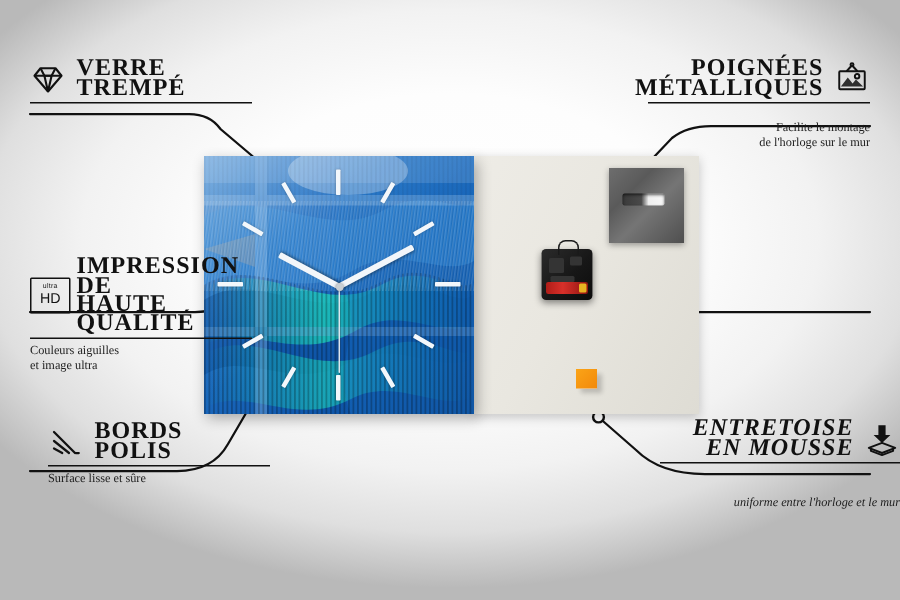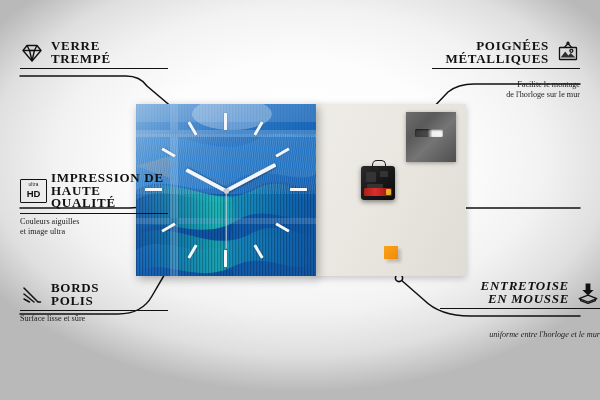--- a/index.html
+++ b/index.html
@@ -13,42 +13,42 @@
     background:
       radial-gradient(ellipse 62% 58% at 50% 40%, #ffffff 0%, #fdfdfd 42%, #f2f2f2 66%, #dfdfdf 84%, #b9b9b9 100%);
   }
 
   
   .feat{position:absolute;}
   .feat .head{display:flex;align-items:center;gap:7px;}
   .feat.right .head{justify-content:flex-end;}
   .feat .title{
     font-family:"Liberation Serif", serif;
-    font-weight:bold;font-size:13px;letter-spacing:.7px;
+    font-weight:bold;font-size:16px;letter-spacing:.7px;
     color:#111;line-height:12.5px;text-transform:uppercase;
   }
   .feat.left .title{text-align:left;}
   .feat.right .title{text-align:right;margin-left:31px;}
   .feat .rule{height:1px;background:#111;margin-top:3px;}
   .feat .sub{
     font-family:"Liberation Serif", serif;
     font-size:8.2px;line-height:10.2px;color:#1c1c1c;margin-top:3px;
   }
   .feat.right .sub{text-align:right;margin-top:11px;}
   .ico{width:24px;height:24px;flex:0 0 24px;display:block;}
   .ico svg{display:block;width:24px;height:24px;}
 
   
   .hdbox{
     width:25px;height:22px;border:1.3px solid #111;border-radius:1px;
     display:flex;flex-direction:column;align-items:center;justify-content:center;
     font-family:"Liberation Sans", sans-serif;line-height:1;
   }
   .hdbox .u{font-size:4.6px;letter-spacing:.2px;color:#111;margin-bottom:1px;}
-  .hdbox .h{font-size:9.5px;font-weight:bold;color:#111;}
+  .hdbox .h{font-size:9.5px;font-weight:normal;color:#111;}
 
   
   #wires{position:absolute;left:0;top:0;width:600px;height:400px;}
 
   
   #product{position:absolute;left:136px;top:104px;width:330px;height:172px;}
   #backpanel{
     position:absolute;left:178px;top:0;width:152px;height:172px;
     background:linear-gradient(118deg,#eeece6 0%,#e9e7e0 45%,#dedcd4 100%);
     box-shadow:0 2px 7px rgba(0,0,0,.22);
@@ -252,21 +252,21 @@
         <span>HAUTE QUALITÉ</span>
       </span>
     </div>
     <div class="rule"></div>
     <div class="sub">
       <span>Couleurs aiguilles</span><br>
       <span>et image ultra</span>
     </div>
   </div>
 
-  <div class="feat left" id="f3" style="left:20px;top:282px;width:148px;">
+  <div class="feat left" id="f3" style="left:32px;top:282px;width:148px;">
     <div class="head">
       <span class="ico">
         <svg viewBox="0 0 24 24" fill="none" stroke="#111" stroke-width="1.5" stroke-linecap="round">
           <path d="M4 5 L18 19"></path>
             <path d="M4 11 L14 19"></path>
             <path d="M4 16 L9.5 19"></path>
           <path d="M18.5 19 H20.5"></path>
         </svg>
       </span>
       <span class="title">

